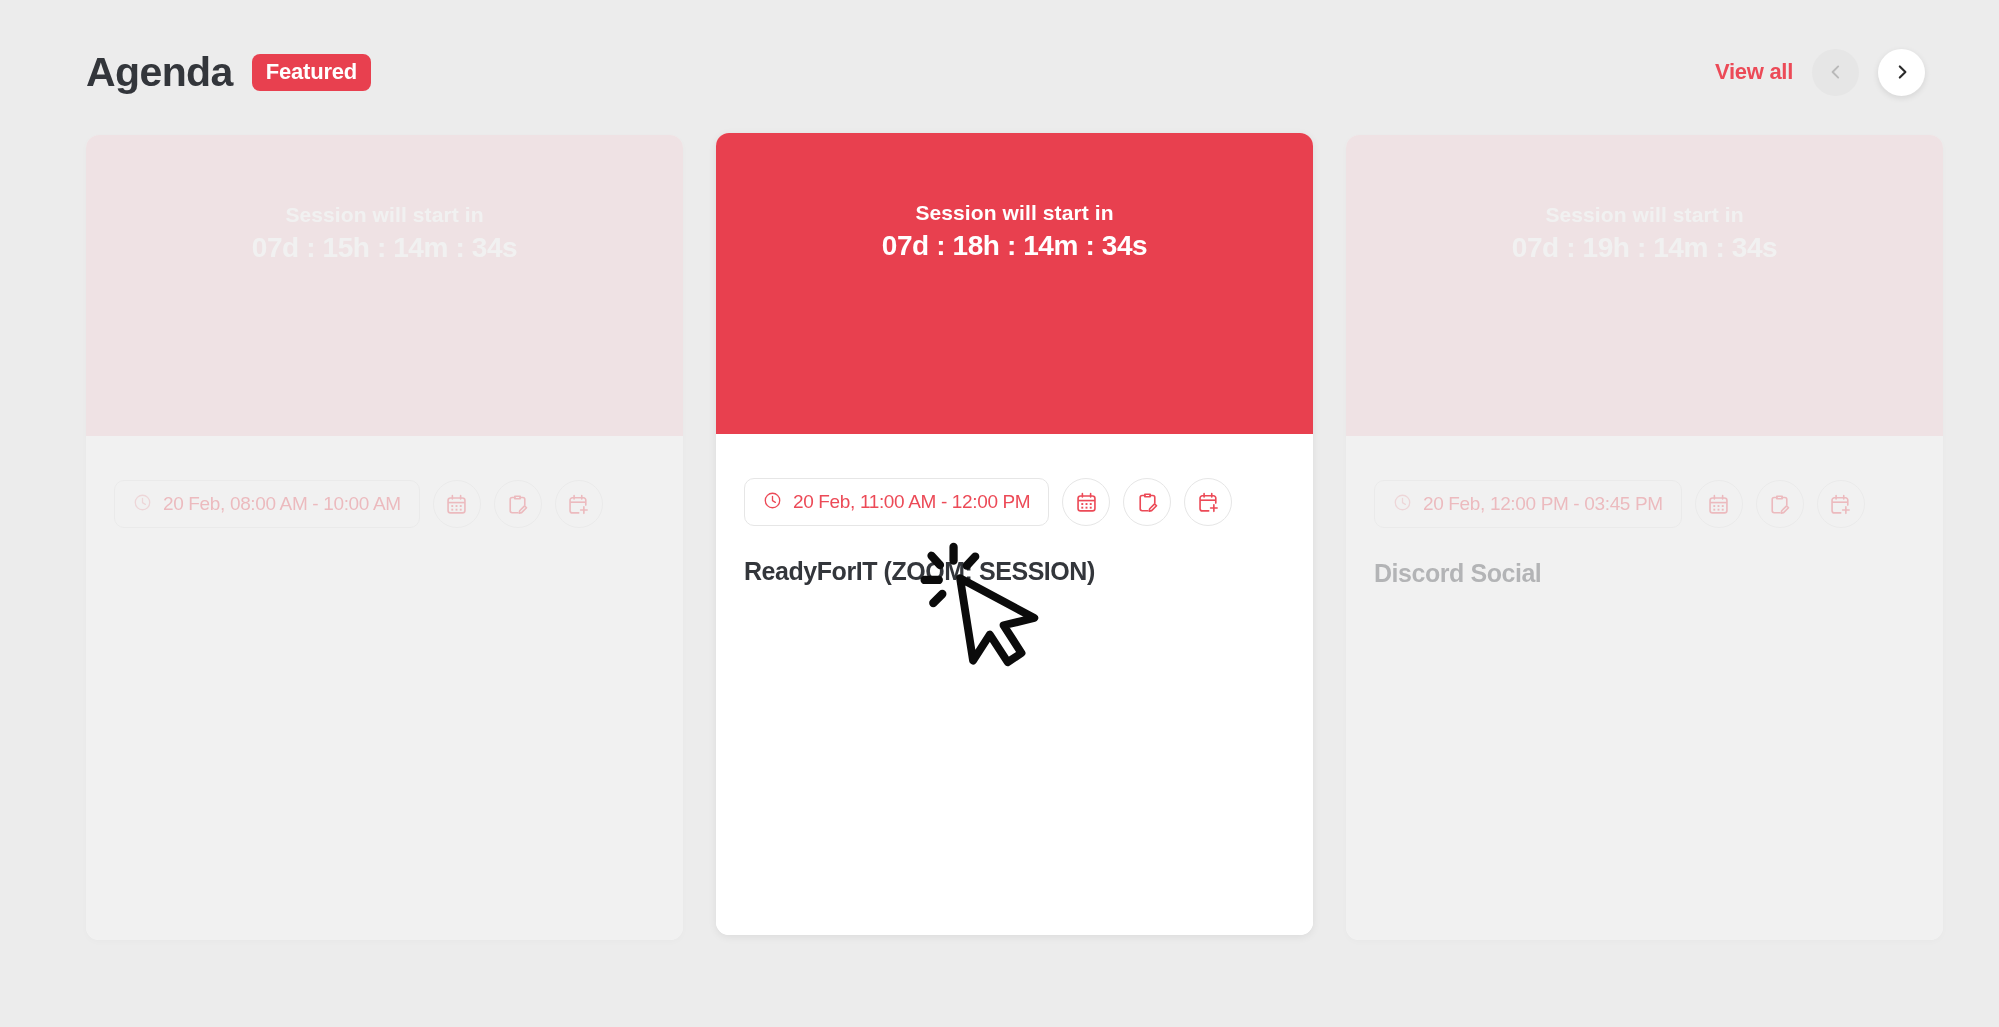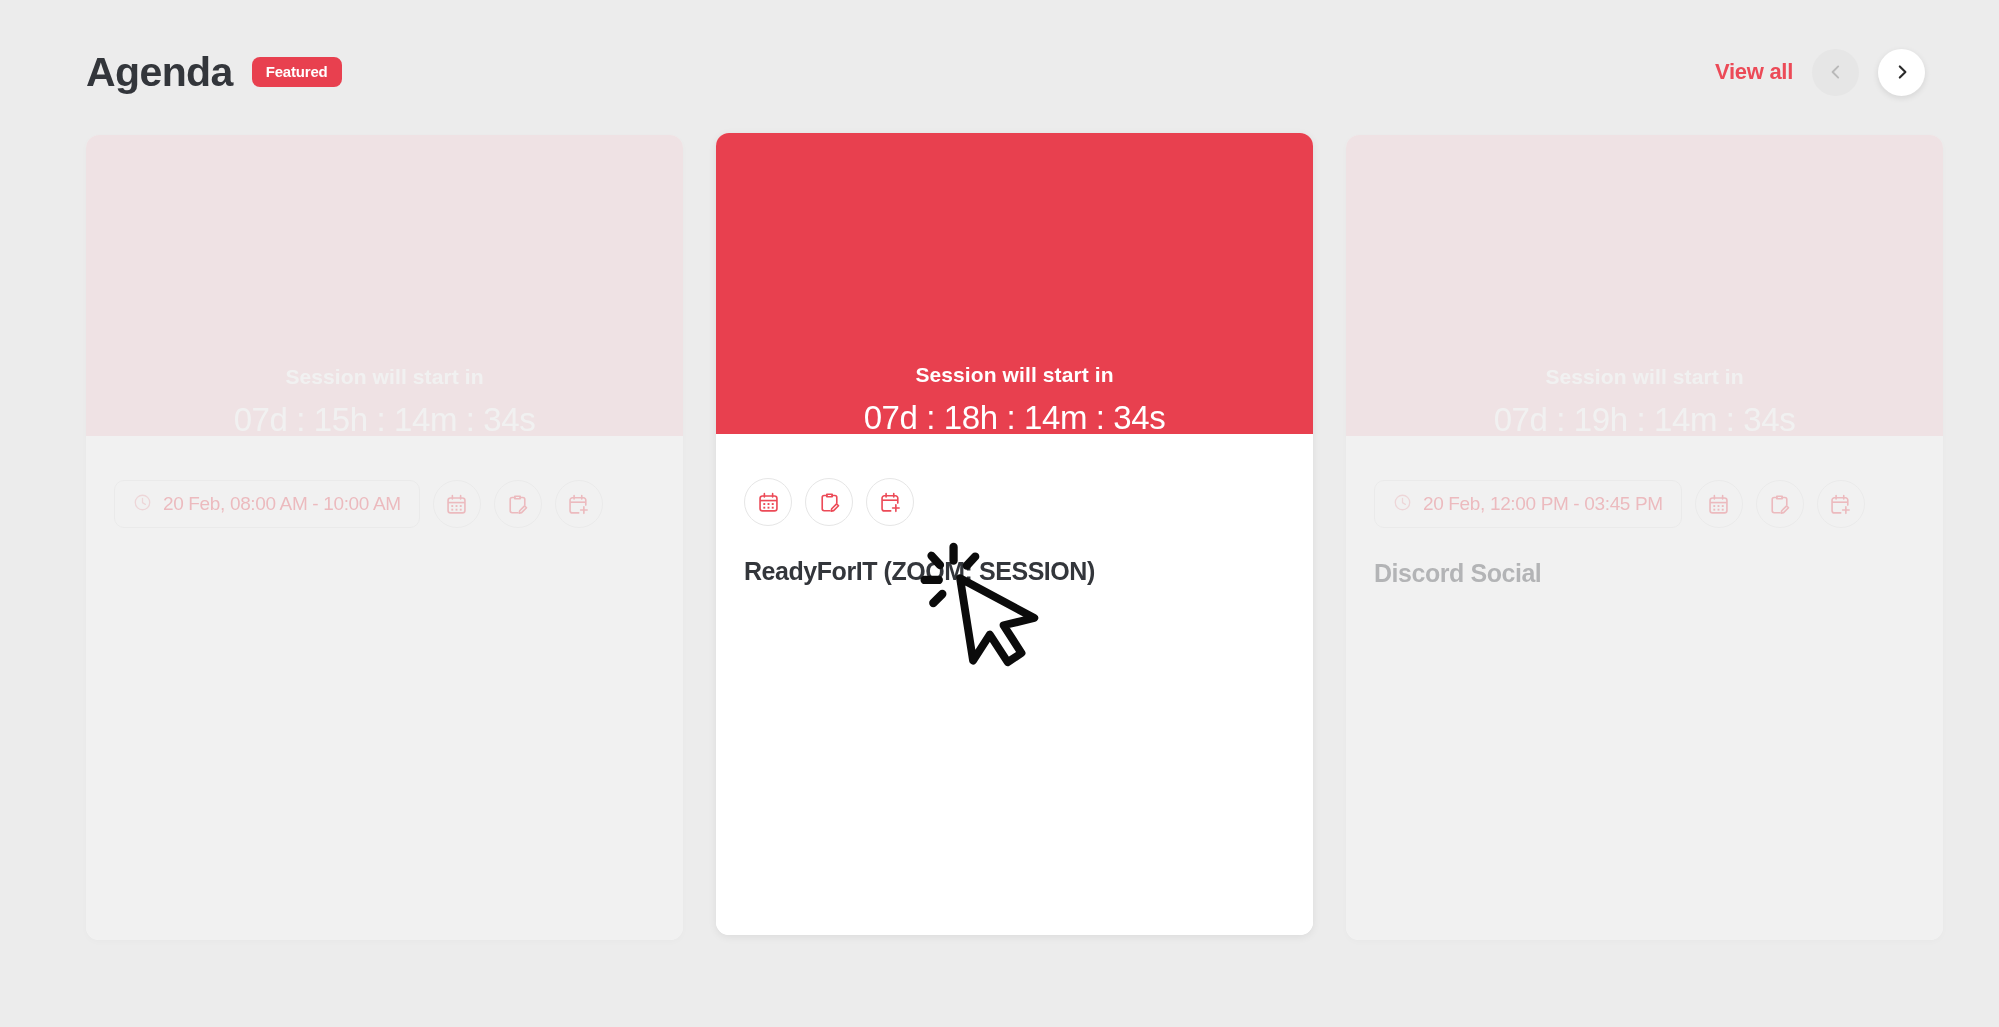--- a/index.html
+++ b/index.html
@@ -42,21 +42,21 @@
     font-size: 41px;
     font-weight: bold;
     color: #33363b;
     letter-spacing: -0.6px;
     line-height: 1;
   }
 
   .featured-badge {
     background: #e8404f;
     color: #ffffff;
-    font-size: 15px;
+    font-size: 22px;
     font-weight: bold;
     padding: 7px 14px 8px 14px;
     border-radius: 8px;
     line-height: 1;
     letter-spacing: -0.2px;
   }
 
   .header-right {
     display: flex;
     align-items: center;
@@ -118,39 +118,39 @@
     height: 805px;
     opacity: 0.30;
   }
 
   
   .card-banner {
     height: 301px;
     display: flex;
     flex-direction: column;
     align-items: center;
-    justify-content: flex-end;
-    padding-top: 51px;
+    justify-content: flex-start;
+    padding-top: 69px;
   }
   .card.dim .card-banner   { background: #f7ced2; }
   .card.featured .card-banner { background: #e8404f; }
 
   .banner-label {
     color: #ffffff;
     font-size: 21px;
     font-weight: bold;
     letter-spacing: 0.1px;
     line-height: 1;
   }
   .banner-countdown {
     color: #ffffff;
-    font-size: 33px;
-    font-weight: normal;
+    font-size: 28px;
+    font-weight: bold;
     letter-spacing: -0.4px;
-    margin-top: 16px;
+    margin-top: 9px;
     line-height: 1;
     white-space: nowrap;
   }
 
   
   .card-body {
     flex: 1;
     padding: 44px 28px 0 28px;
     display: flex;
     flex-direction: column;
@@ -310,20 +310,29 @@
       </div>
     </div>
 
     <div class="card featured">
       <div class="card-banner">
         <div class="banner-label">Session will start in</div>
         <div class="banner-countdown">07d : 18h : 14m : 34s</div>
       </div>
       <div class="card-body">
         <div class="meta-row">
+          <div class="time-chip">
+            <span>
+              <svg width="19" height="19" viewBox="0 0 20 20" fill="none">
+                <circle cx="10" cy="10" r="7.6" stroke="#ec4a57" stroke-width="1.4"></circle>
+                <path d="M10 5.6 V10.2 L13 12" stroke="#ec4a57" stroke-width="1.4" stroke-linecap="round" stroke-linejoin="round"></path>
+              </svg>
+            </span>
+            <span class="chip-text">20 Feb, 11:00 AM - 12:00 PM</span>
+          </div>
 
           <div class="icon-btn">
             <span>
               <svg width="23" height="23" viewBox="0 0 24 24" fill="none">
                 <rect x="3.2" y="5.2" width="17.6" height="15.6" rx="2.6" stroke="#ec4a57" stroke-width="1.7"></rect>
                 <path d="M3.2 10 H20.8" stroke="#ec4a57" stroke-width="1.7"></path>
                 <path d="M7.7 2.8 V6.2 M16.3 2.8 V6.2" stroke="#ec4a57" stroke-width="1.7" stroke-linecap="round"></path>
                 <rect x="6.6" y="12.6" width="2" height="2" fill="#ec4a57"></rect>
                 <rect x="11" y="12.6" width="2" height="2" fill="#ec4a57"></rect>
                 <rect x="15.4" y="12.6" width="2" height="2" fill="#ec4a57"></rect>

